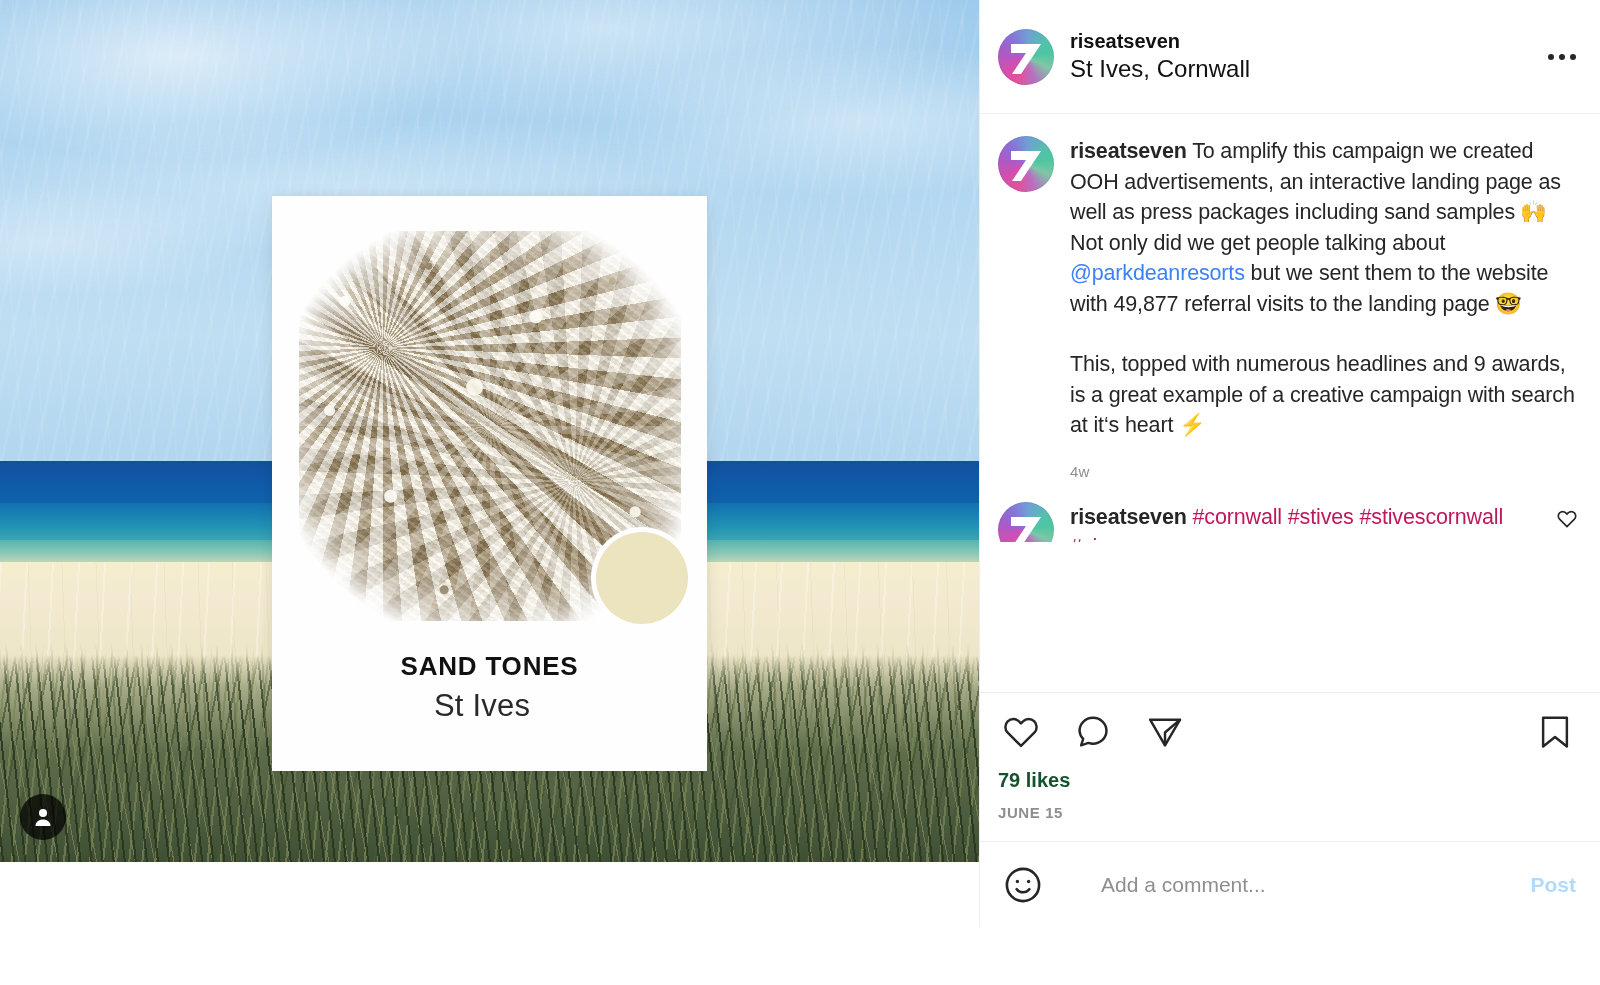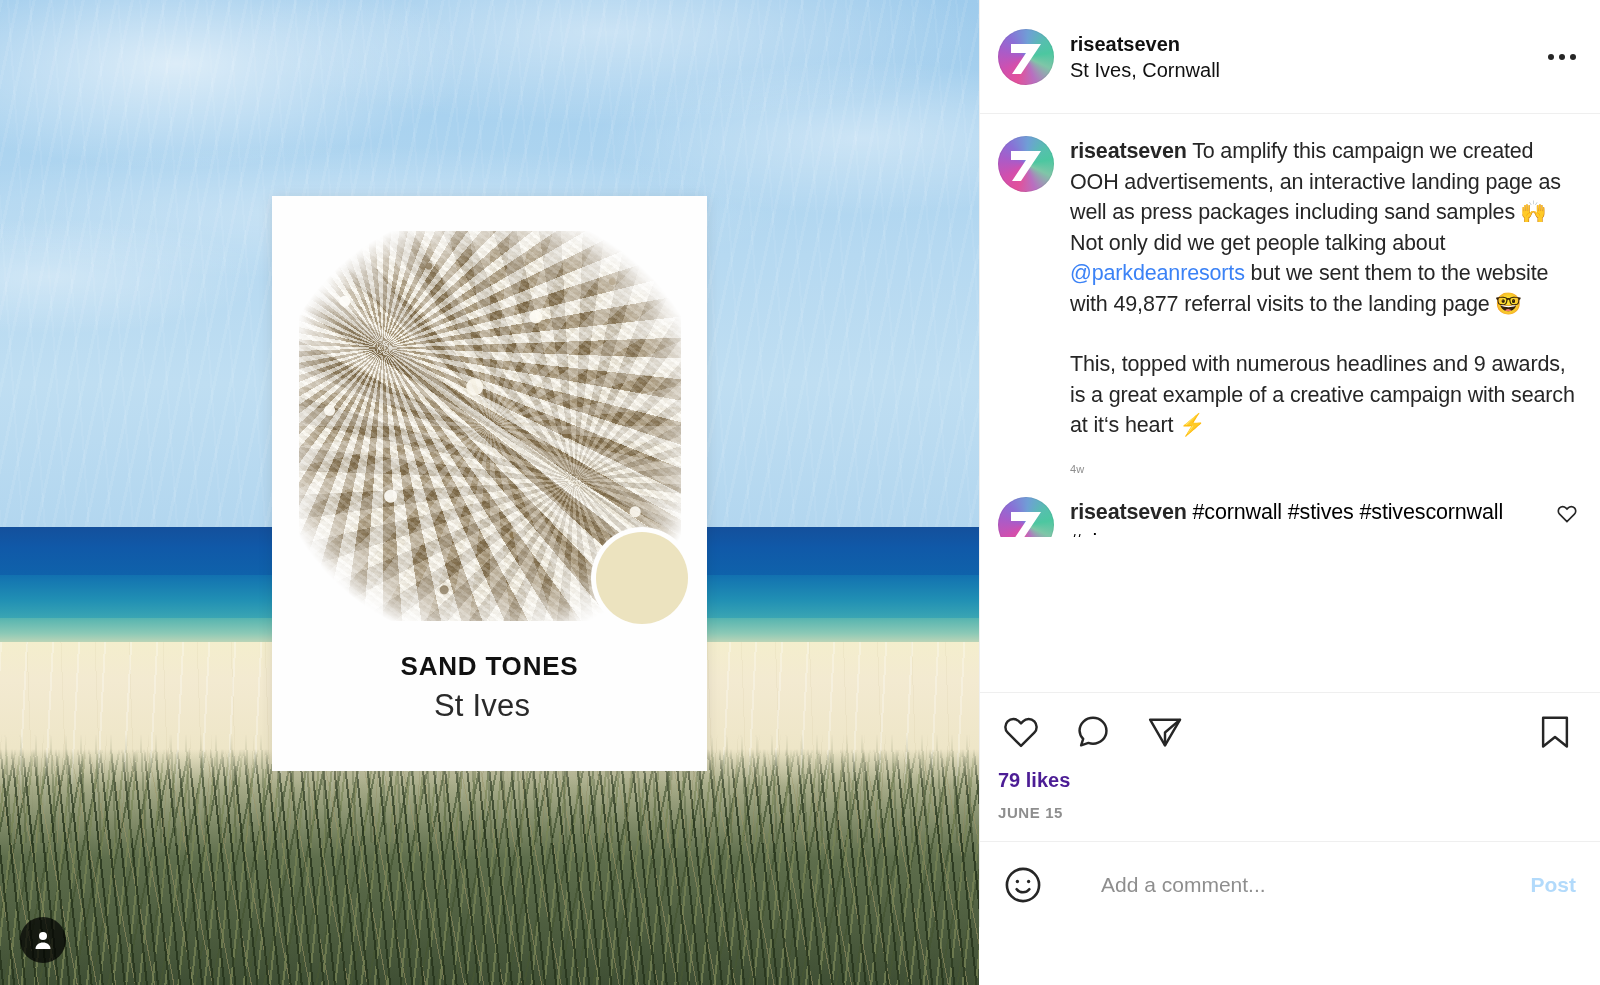--- a/index.html
+++ b/index.html
@@ -12,21 +12,21 @@
   }
   .app {
     width: 1600px; height: 985px;
     display: flex;
     background: #fff;
   }
 
   
   .media {
     position: relative;
-    width: 979px; height: 985px;
+    width: 979px; height: 862px;
     overflow: hidden;
     flex: 0 0 979px;
     background: #9ecbec;
   }
   .sky {
     position: absolute; left: 0; top: 0; width: 100%; height: 54%;
     background:
       radial-gradient(ellipse 420px 150px at 18% 12%, rgba(255,255,255,.62), rgba(255,255,255,0) 70%),
       radial-gradient(ellipse 520px 130px at 62% 6%, rgba(255,255,255,.45), rgba(255,255,255,0) 72%),
       radial-gradient(ellipse 380px 110px at 88% 26%, rgba(255,255,255,.40), rgba(255,255,255,0) 70%),
@@ -182,21 +182,21 @@
        #6f9fd6 165deg, #56bfae 210deg, #4cc7a0 240deg, #7fc6a8 275deg,
        #b86fc0 320deg, #e2519b 360deg);
     overflow: hidden;
     box-shadow: inset 0 0 0 1px rgba(0,0,0,.05);
   }
   .avatar svg { display: block; }
   .avatar.sm { width: 56px; height: 56px; flex: 0 0 56px; }
 
   .hdr-text { margin-left: 16px; display: flex; flex-direction: column; gap: 4px; }
   .hdr-user { font-size: 20px; font-weight: 700; color: #111; line-height: 1.1; }
-  .hdr-loc  { font-size: 20px; font-weight: 400; color: #111; line-height: 1.1; }
+  .hdr-loc  { font-size: 24px; font-weight: 400; color: #111; line-height: 1.1; }
   .hdr-more {
     margin-left: auto; padding: 10px 6px;
     display: flex; gap: 5px; align-items: center;
   }
   .hdr-more i { width: 6px; height: 6px; border-radius: 50%; background: #262626; display: block; }
 
   .body-scroll {
     flex: 1 1 auto;
     overflow: hidden;
     position: relative;
@@ -209,47 +209,47 @@
   .caption-body { margin-left: 16px; flex: 1 1 auto; min-width: 0; }
   .caption-text {
     font-size: 21.5px; line-height: 30.5px; color: #262626;
     letter-spacing: -.15px;
   }
   .caption-text b { font-weight: 700; }
   .mention { color: #3b82f6; }
   .caption-gap { height: 30px; }
   .caption-time {
     margin-top: 22px;
-    font-size: 11px; color: #8e8e8e; letter-spacing: .2px;
+    font-size: 15px; color: #8e8e8e; letter-spacing: .2px;
   }
 
   .comment-row {
     display: flex; align-items: flex-start;
     padding: 22px 22px 0 18px;
     max-height: 62px; overflow: hidden;
   }
   .comment-body { margin-left: 16px; flex: 1 1 auto; min-width: 0; }
   .comment-text {
     font-size: 21.5px; line-height: 30.5px; color: #262626; letter-spacing: -.15px;
   }
   .comment-text b { font-weight: 600; }
-  .tag { color: #000000; }
+  .tag { color: #be185d; }
   .comment-like { margin-left: 12px; padding-top: 6px; flex: 0 0 auto; }
 
   .actions-wrap { border-top: 1px solid #efefef; flex: 0 0 auto; }
   .actions {
     display: flex; align-items: center;
     padding: 16px 22px 8px 18px;
     gap: 26px;
   }
   .act-btn { display: flex; align-items: center; justify-content: center; padding: 4px; }
   .act-spacer { margin-left: auto; }
   .likes {
     padding: 6px 18px 0 18px;
-    font-size: 20px; font-weight: 700; color: #4c1d95;
+    font-size: 20px; font-weight: 700; color: #14532d;
   }
   .date {
     padding: 12px 18px 20px 18px;
     font-size: 15px; color: #8e8e8e; letter-spacing: .6px; text-transform: uppercase; font-weight: bold;
   }
 
   .add-comment {
     border-top: 1px solid #efefef;
     display: flex; align-items: center;
     padding: 16px 22px 16px 18px;

